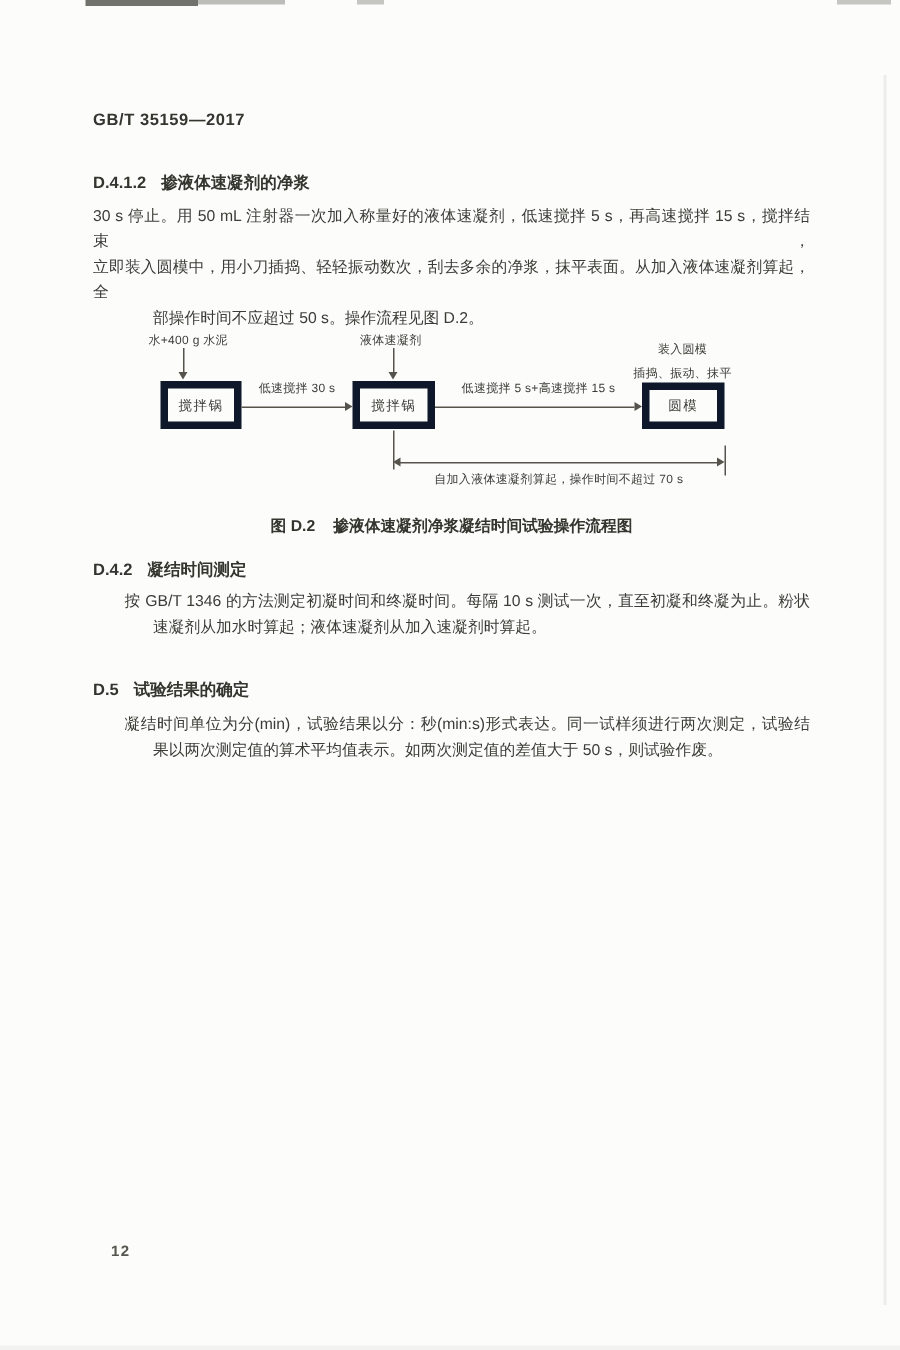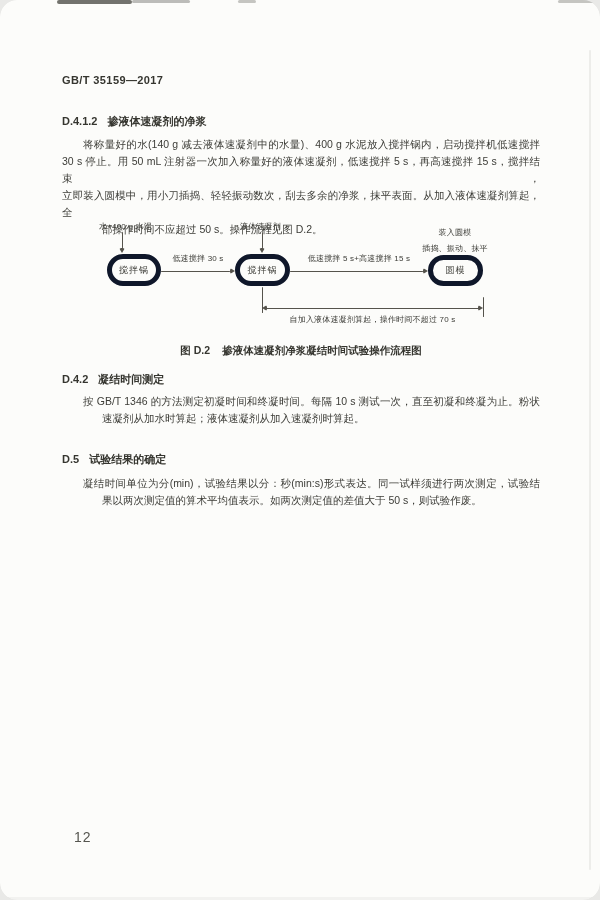--- a/index.html
+++ b/index.html
@@ -1,15 +1,15 @@
 <!DOCTYPE html>
 <html><head>
 <meta charset="utf-8">
 <style>
-  * { margin:0; padding:0; box-sizing:border-box;border-radius:17px; }
+  * { margin:0; padding:0; box-sizing:border-box; }
   html,body { width:600px; height:900px; }
   body {
     font-family: "Liberation Sans", "DejaVu Sans", sans-serif;
     background:#e9e9e7;
     position:relative;
     overflow:hidden;
   }
   .page {
     position:absolute; left:0; top:0; width:600px; height:900px;
     background:#fcfcfa;
@@ -53,42 +53,41 @@
   .dg-center { text-align:center; }
 
   .fig-caption {
     position:absolute; left:62px; top:344px; width:478px;
     text-align:center; font-size:10.5px; font-weight:bold; color:#35352f;
   }
   .fig-caption .cap-label { margin-right:12px; }
 
   .page-number {
     position:absolute; left:74px; top:829px;
-    font-size:14px; color:#55554f; letter-spacing:1px;
+    font-size:10px; color:#55554f; letter-spacing:1px;font-weight:bold;
   }
 </style>
 </head>
 <body>
 
 <div class="page">
 
   <div class="smudge" style="left:57px; top:0; width:75px; height:4px; opacity:.75;"></div>
   <div class="smudge" style="left:132px; top:0; width:58px; height:3px; opacity:.35;"></div>
   <div class="smudge" style="left:238px; top:0; width:18px; height:3px; opacity:.3;"></div>
   <div class="smudge" style="left:558px; top:0; width:36px; height:3px; opacity:.3;"></div>
   <div class="edge-shadow-right"></div>
   <div class="edge-shadow-bottom"></div>
 
   <div class="doc-header">GB/T 35159—2017</div>
 
   <div class="sec-heading" style="top:114px;">
     <span class="sec-num">D.4.1.2</span><span>掺液体速凝剂的净浆</span>
   </div>
   <div class="para" style="top:136px;">
-    <div class="line first">将称量好的水(140 g 减去液体速凝剂中的水量)、400 g 水泥放入搅拌锅内，启动搅拌机低速搅拌</div>
     <div class="line">30 s 停止。用 50 mL 注射器一次加入称量好的液体速凝剂，低速搅拌 5 s，再高速搅拌 15 s，搅拌结束，</div>
     <div class="line">立即装入圆模中，用小刀插捣、轻轻振动数次，刮去多余的净浆，抹平表面。从加入液体速凝剂算起，全</div>
     <div class="line last">部操作时间不应超过 50 s。操作流程见图 D.2。</div>
   </div>
 
   <div class="diagram">
 
     <div class="dg-label" style="left:9px; top:4px;">水+400 g 水泥</div>
     <div class="vline" style="left:32px; top:15px; height:16px;"></div>
     <div class="ah-down" style="left:29px; top:31px;"></div>

